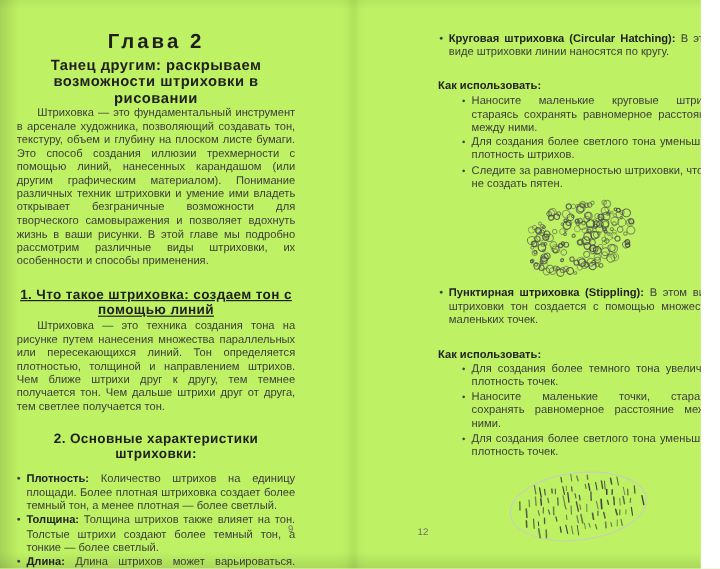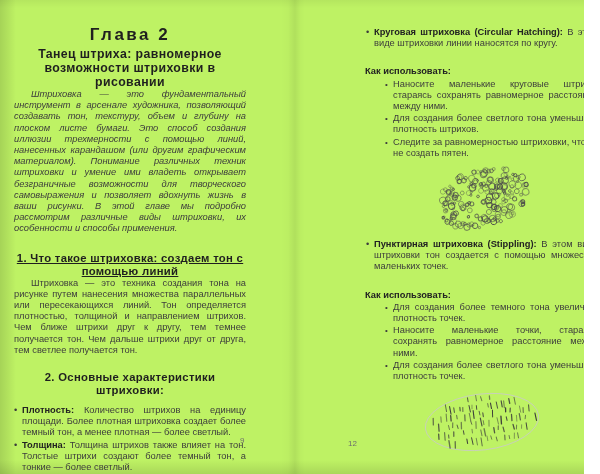--- a/index.html
+++ b/index.html
@@ -28,21 +28,21 @@
   .page-right{left:365px;width:233px;}
 
   h1,h2,h3{color:#1f1f1f;text-align:center;font-weight:bold;margin:0;}
   h1{font-size:17px;line-height:20px;letter-spacing:2.5px;margin-top:25px;}
   h2{font-size:12.3px;line-height:14px;letter-spacing:0.4px;margin-top:2px;}
   h3{font-size:11.3px;line-height:13px;letter-spacing:0.3px;}
   .h3-s1{margin-top:17px;text-decoration:underline;}
   .h3-s2{margin-top:15px;}
 
   p.body{margin:0;text-align:justify;text-indent:17px;}
-  .intro{margin-top:9px;font-style:italic;}
+  .intro{margin-top:9px;}
   .after-h3{margin-top:9px;}
 
   ul{list-style:none;margin:0;padding:0;}
   li{position:relative;text-align:justify;}
   .char-list{margin-top:8px;}
   .char-list li{padding-left:8px;margin-top:1px;}
   .char-list li::before{content:"\2022";position:absolute;left:0;top:0;}
   b{color:#222;}
 
   
@@ -67,21 +67,21 @@
 <body>
 
 <div class="spread">
   <div class="edge edge-top"></div>
   <div class="edge edge-left"></div>
   <div class="edge edge-bottom"></div>
   <div class="edge gutter"></div>
 
   <div class="page page-left">
     <h1>Глава 2</h1>
-    <h2>Танец штриха: равномерное возможности штриховки в рисовании</h2>
+    <h2>Танец другим: раскрываем возможности штриховки в рисовании</h2>
 
     <p class="body intro">Штриховка — это фундаментальный инструмент в арсенале художника, позволяющий создавать тон, текстуру, объем и глубину на плоском листе бумаги. Это способ создания иллюзии трехмерности с помощью линий, нанесенных карандашом (или другим графическим материалом). Понимание различных техник штриховки и умение ими владеть открывает безграничные возможности для творческого самовыражения и позволяет вдохнуть жизнь в ваши рисунки. В этой главе мы подробно рассмотрим различные виды штриховки, их особенности и способы применения.</p>
 
     <h3 class="h3-s1">1. Что такое штриховка: создаем тон с помощью линий</h3>
     <p class="body after-h3">Штриховка — это техника создания тона на рисунке путем нанесения множества параллельных или пересекающихся линий. Тон определяется плотностью, толщиной и направлением штрихов. Чем ближе штрихи друг к другу, тем темнее получается тон. Чем дальше штрихи друг от друга, тем светлее получается тон.</p>
 
     <h3 class="h3-s2">2. Основные характеристики штриховки:</h3>
     <ul class="char-list">
       <li>
         <b>Плотность:</b>

